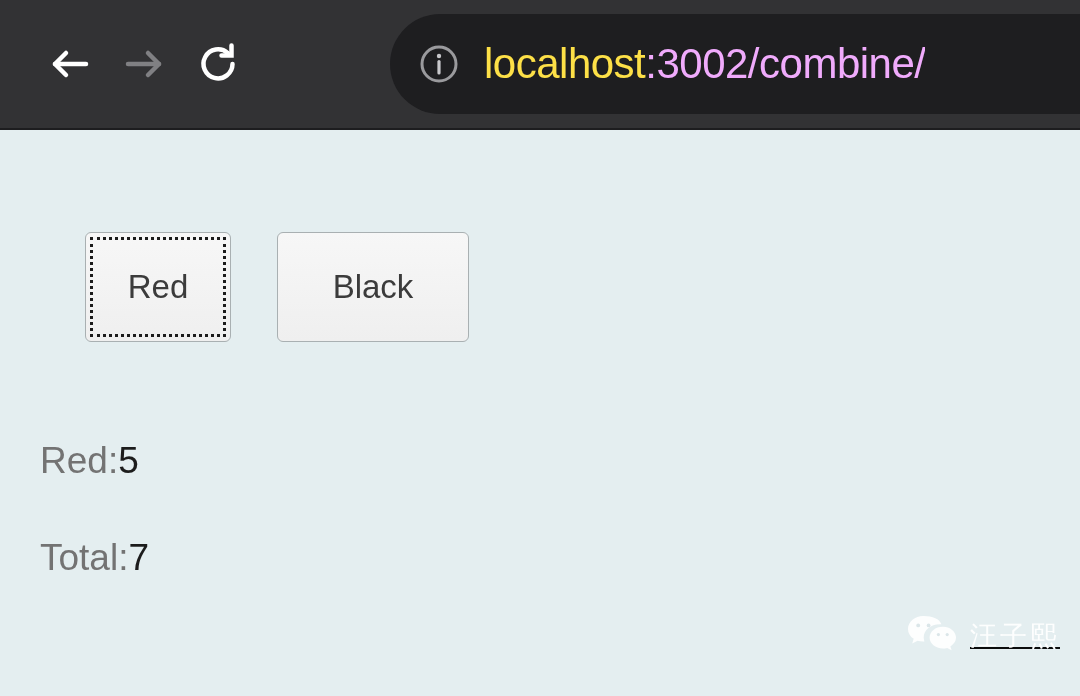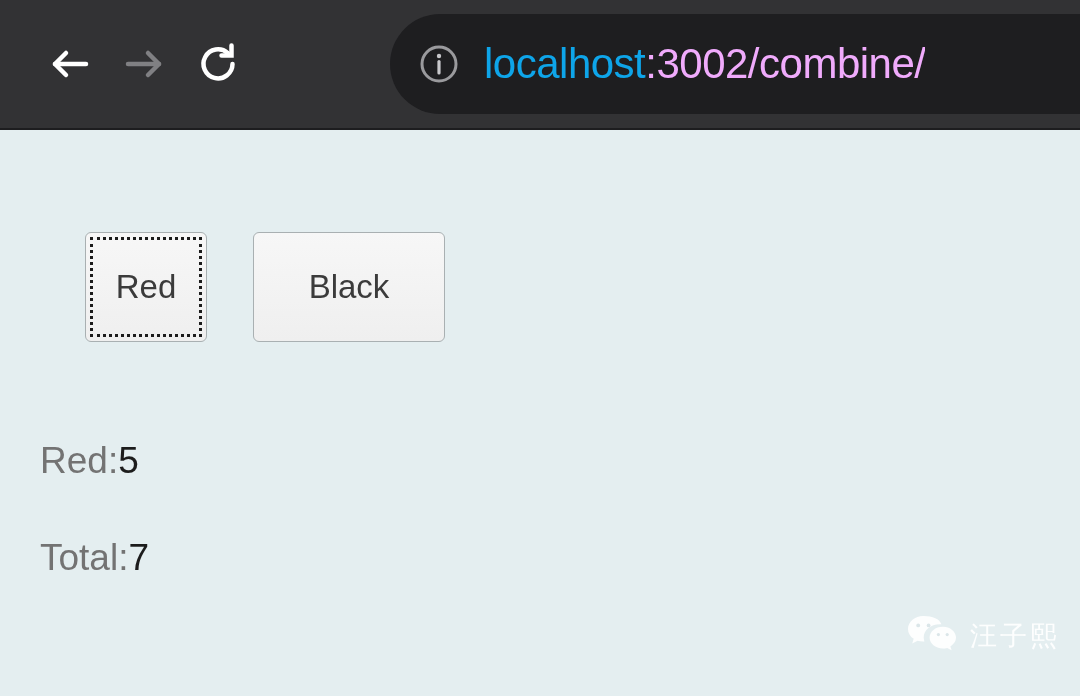--- a/index.html
+++ b/index.html
@@ -62,21 +62,21 @@
     display: flex;
     align-items: center;
     justify-content: center;
   }
   .url-text {
     font-size: 42px;
     letter-spacing: -0.5px;
     white-space: nowrap;
     overflow: hidden;
   }
-  .url-host { color: #0ea5e9; }
+  .url-host { color: #fde047; }
   .url-rest { color: #f0abfc; }
 
   
   .page {
     position: absolute;
     left: 0;
     top: 130px;
     width: 1080px;
     height: 566px;
     background: #e4eef0;
@@ -112,21 +112,21 @@
   .color-button.focused::after {
     content: "";
     position: absolute;
     left: 4px;
     top: 4px;
     right: 4px;
     bottom: 4px;
     border: 3px dotted #1b1b1b;
     pointer-events: none;
   }
-  #btn-red { width: 122px; text-align: center; }
+  #btn-red { width: 146px; text-align: center; }
   #btn-black { width: 192px; }
 
   .counts {
     position: absolute;
     left: 40px;
     top: 312px;
     width: 700px;
   }
   .count-line {
     font-size: 37px;
@@ -139,20 +139,21 @@
 
   
   .watermark {
     position: absolute;
     right: 20px;
     bottom: 38px;
     display: flex;
     align-items: center;
     gap: 12px;
     opacity: 0.95;
+    text-decoration: underline;
   }
   .wm-text {
     color: #ffffff;
     font-size: 27px;
     letter-spacing: 3px;
     font-family: "DejaVu Sans", sans-serif;
   }
 </style>
 </head>
 <body>

